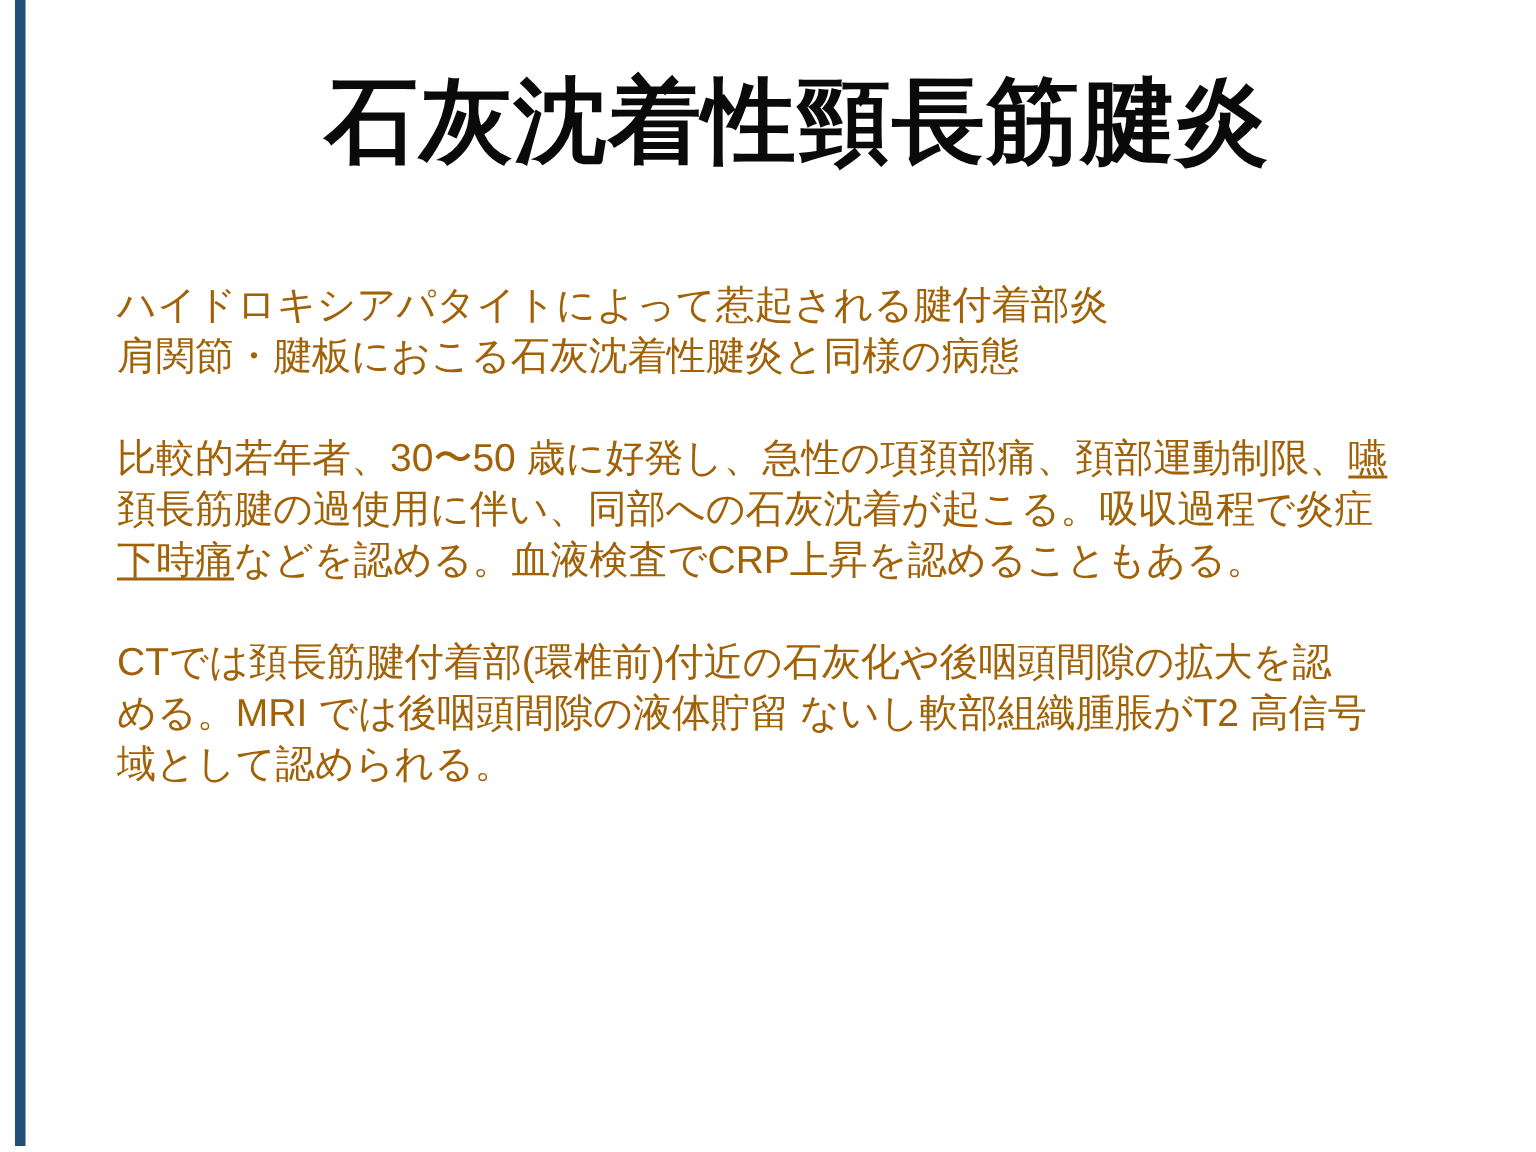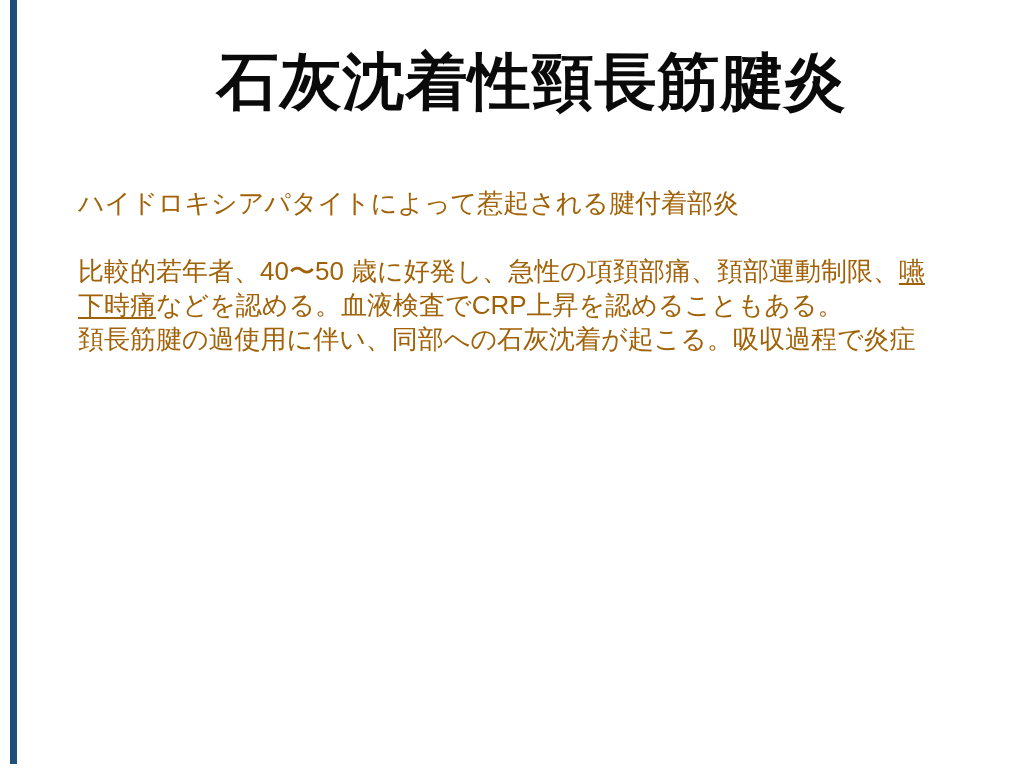--- a/index.html
+++ b/index.html
@@ -60,24 +60,30 @@
 <div class="slide">
 
   <div class="left-accent-bar"></div>
 
   <div class="slide-title">石灰沈着性頸長筋腱炎</div>
 
   <div class="slide-body">
 
     <div class="paragraph">
       <div class="text-line">ハイドロキシアパタイトによって惹起される腱付着部炎</div>
+      <div class="text-line">肩関節・腱板におこる石灰沈着性腱炎と同様の病態</div>
     </div>
 
     <div class="paragraph">
-      <div class="text-line"><span>比較的若年者、40〜50 歳に好発し、急性の項頚部痛、頚部運動制限、</span><span class="ul">嚥</span></div>
+      <div class="text-line"><span>比較的若年者、30〜50 歳に好発し、急性の項頚部痛、頚部運動制限、</span><span class="ul">嚥</span></div>
+      <div class="text-line">頚長筋腱の過使用に伴い、同部への石灰沈着が起こる。吸収過程で炎症</div>
       <div class="text-line"><span class="ul">下時痛</span><span>などを認める。血液検査でCRP上昇を認めることもある。</span></div>
-      <div class="text-line">頚長筋腱の過使用に伴い、同部への石灰沈着が起こる。吸収過程で炎症</div>
     </div>
 
+    <div class="paragraph">
+      <div class="text-line">CTでは頚長筋腱付着部(環椎前)付近の石灰化や後咽頭間隙の拡大を認</div>
+      <div class="text-line">める。MRI では後咽頭間隙の液体貯留 ないし軟部組織腫脹がT2 高信号</div>
+      <div class="text-line">域として認められる。</div>
+    </div>
 
 
   </div>
 </div>
 
 </body></html>

